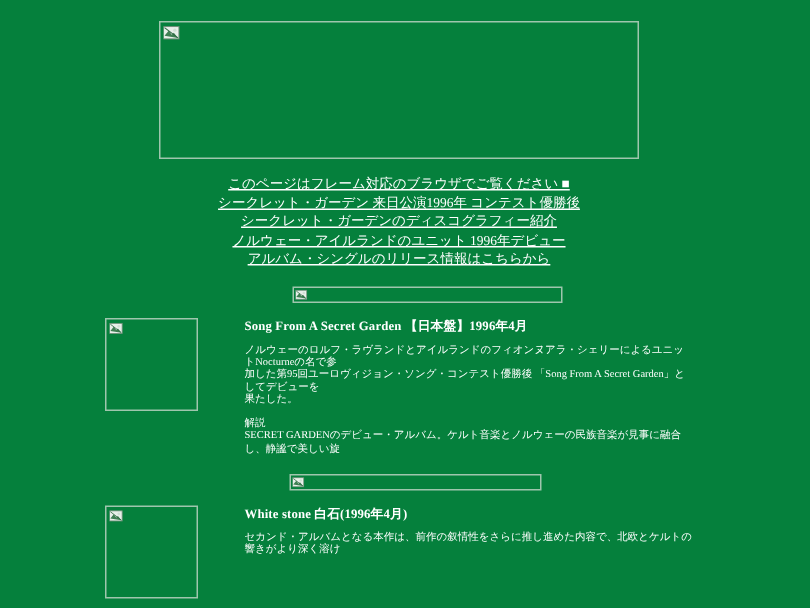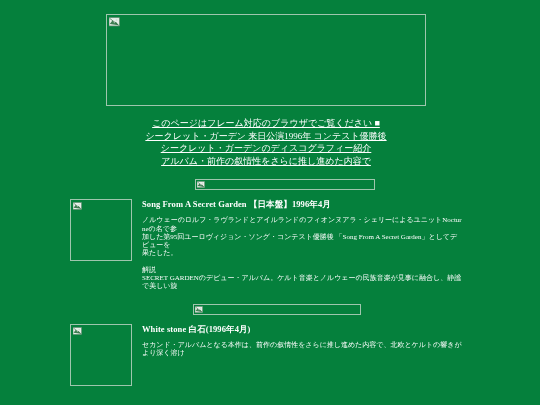--- a/index.html
+++ b/index.html
@@ -91,20 +91,21 @@
     left: 1px;
     top: 1px;
     width: 8px;
     height: 8px;
   }
 
   .album-body {
     margin-top: 5px;
     display: flex;
     align-items: flex-start;
+    gap: 21px;
   }
   .album-cover {
     width: 62px;
     height: 62px;
     flex: 0 0 62px;
     margin-right: 10px;
   }
   .album-cover .glyph {
     width: 9px;
     height: 9px;
@@ -166,21 +167,24 @@
     <div class="nav-row">
       <a href="#" class="nav-link">このページはフレーム対応のブラウザでご覧ください ■</a>
     </div>
     <div class="nav-row">
       <a href="#" class="nav-link">シークレット・ガーデン 来日公演1996年 コンテスト優勝後</a>
     </div>
     <div class="nav-row">
       <a href="#" class="nav-link">シークレット・ガーデンのディスコグラフィー紹介</a>
     </div>
     <div class="nav-row">
-      <a href="#" class="nav-link">アルバム・前作の叙情性をさらに推し進めた内容で</a>
+      <a href="#" class="nav-link">ノルウェー・アイルランドのユニット 1996年デビュー</a>
+    </div>
+    <div class="nav-row">
+      <a href="#" class="nav-link">アルバム・シングルのリリース情報はこちらから</a>
     </div>
   </div>
 
   <div class="album album-1">
     <div class="album-banner-row">
       <span class="broken-img album-banner">
         <svg class="glyph" viewBox="0 0 16 16">
           <rect x="0" y="1" width="15" height="12" fill="#e8efe9" stroke="#6f8f79" stroke-width="1"></rect>
           <path d="M1 10 L5 5 L8 9 L10 7 L14 12 Z" fill="#3f7f53"></path>
           <circle cx="11" cy="4.5" r="1.6" fill="#cfe0d4"></circle>

